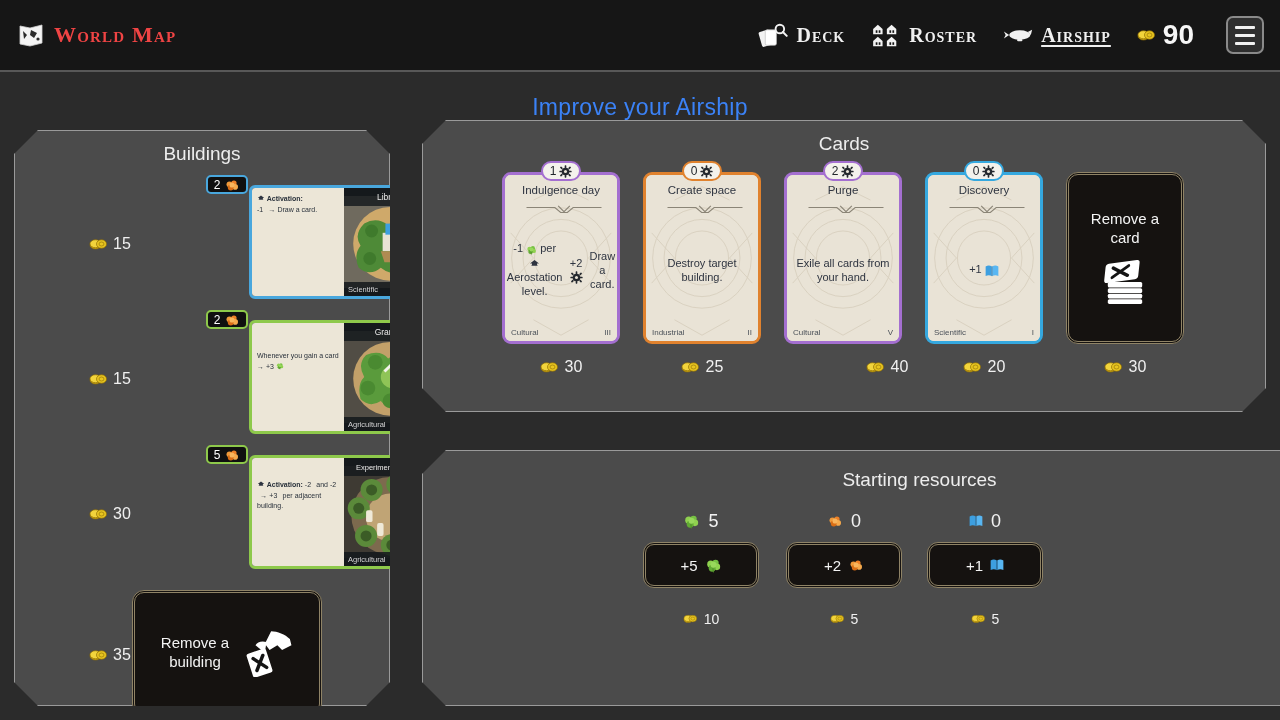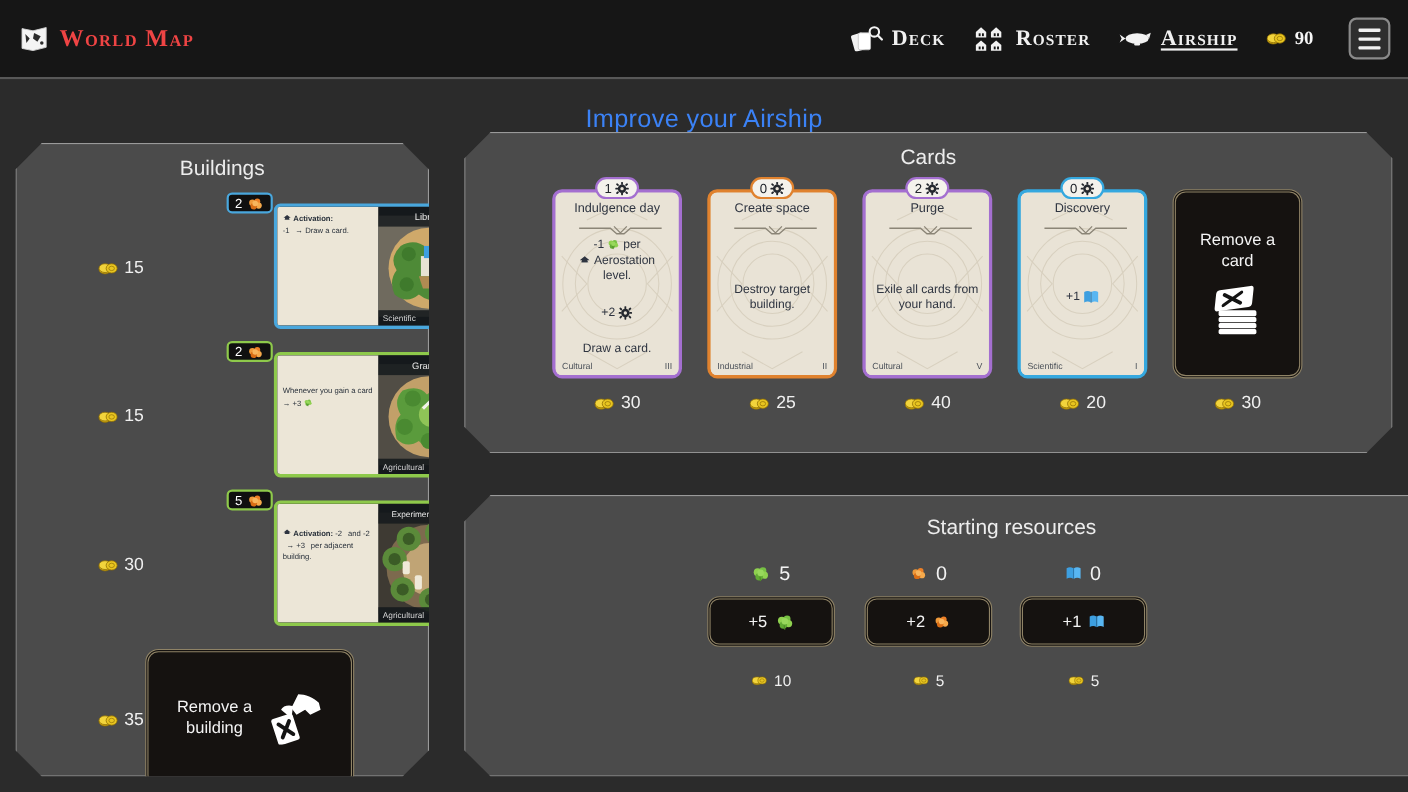--- a/index.html
+++ b/index.html
@@ -29,22 +29,22 @@
   .nav-item { display: flex; align-items: center; gap: 8px; cursor: pointer; }
   .nav-label {
     color: #f0f0f0; font-size: 20px; letter-spacing: 1px;
     font-family: "Liberation Serif", serif; font-weight: bold;
     font-variant: small-caps;
   }
   .nav-item.active .nav-label { text-decoration: underline; text-underline-offset: 3px; }
   .nav-ico { width: 30px; height: 24px; display: block; }
   #gold-box { display: flex; align-items: center; gap: 7px; }
   #gold-amt {
-    color: #f6f6f6; font-size: 17px; font-weight: bold;
-    font-family: Liberation Serif, serif;
+    color: #f6f6f6; font-size: 28px; font-weight: bold;
+    font-family: Liberation Sans, sans-serif;
   }
   #menu-btn {
     width: 38px; height: 38px; border: 2px solid #8a8a8a; border-radius: 7px;
     background: #2e2e2e; display: flex; flex-direction: column;
     justify-content: center; align-items: center; gap: 5px; cursor: pointer;
     margin-left: 6px;
   }
   #menu-btn span { display: block; width: 20px; height: 3px; background: #f0f0f0; border-radius: 1px; }
 
   
@@ -136,22 +136,22 @@
   }
   .pcard .pc-title {
     position: absolute; top: 9px; left: 0; width: 100%; text-align: center;
     color: #2e3440; font-size: 11.5px;
   }
   .pcard .pc-rule {
     position: absolute; top: 30px; left: 18px; width: 82px; height: 10px;
   }
   .pcard .pc-body {
     position: absolute; left: 8px; right: 8px; top: 48px; bottom: 24px;
-    display: flex; flex-direction: column; align-items: center; justify-content: center;
-    gap: 19px; color: #2e3440; font-size: 11px; text-align: center; line-height: 1.3;
+    display: flex; flex-direction: row; align-items: center; justify-content: center;
+    gap: 7px; color: #2e3440; font-size: 11px; text-align: center; line-height: 1.3;
   }
   .pcard .pc-foot {
     position: absolute; bottom: 4px; left: 6px; right: 6px;
     display: flex; justify-content: space-between;
     color: #4b5159; font-size: 8px;
   }
   .pc-badge {
     position: absolute; top: -11px; left: 50%; transform: translateX(-50%);
     min-width: 40px; height: 20px; background: #f4f2ec;
     border: 2px solid #a46fd0; border-radius: 10px;
@@ -651,21 +651,21 @@
       <span>V</span>
     </div>
   </div>
   <div class="pc-badge v-purple">
     <span>2</span>
     <svg class="ico gear">
         <use href="#sym-gear"></use>
       </svg>
   </div>
 </div>
-<div class="pcard-price" style="left:784px">
+<div class="pcard-price" style="left:828px">
   <svg class="ico coin">
       <use href="#sym-coin"></use>
     </svg>
   <span class="price-num">40</span>
 </div>
 
 <div class="pcard-slot" style="left:925px">
   <div class="pcard v-blue">
     <svg style="position:absolute;inset:0;width:100%;height:100%">
         <use href="#card-bg"></use>

